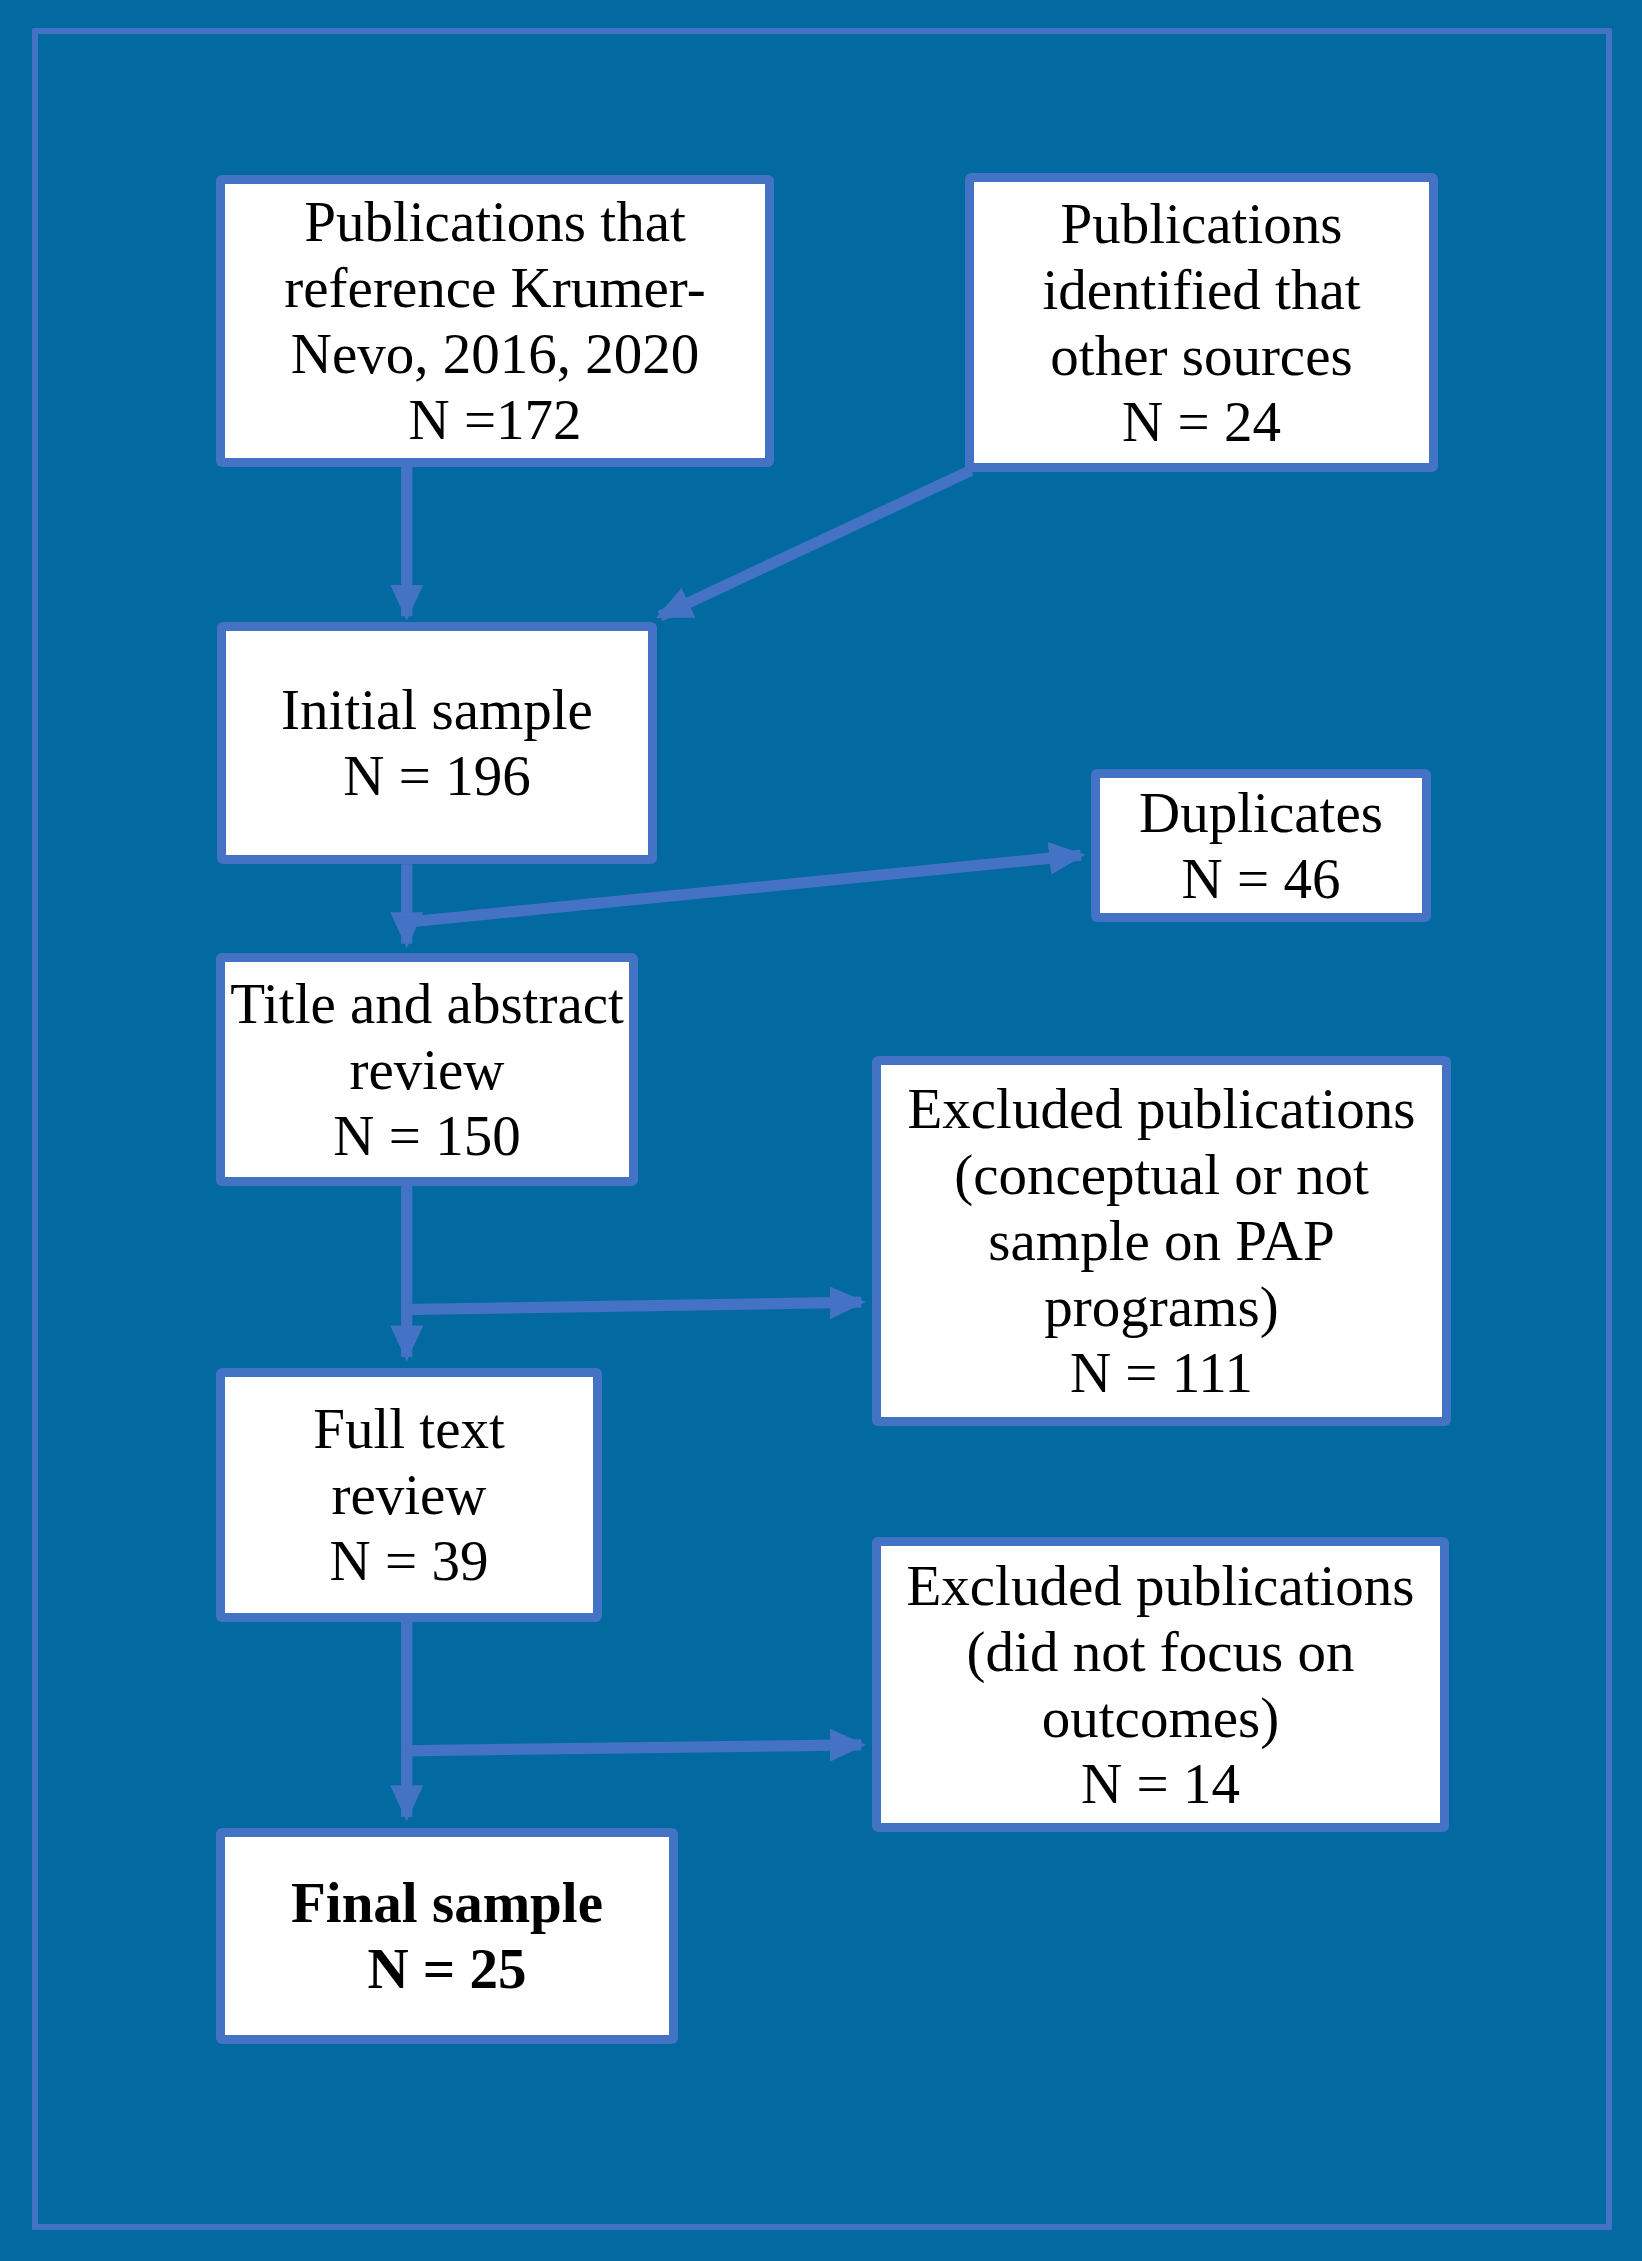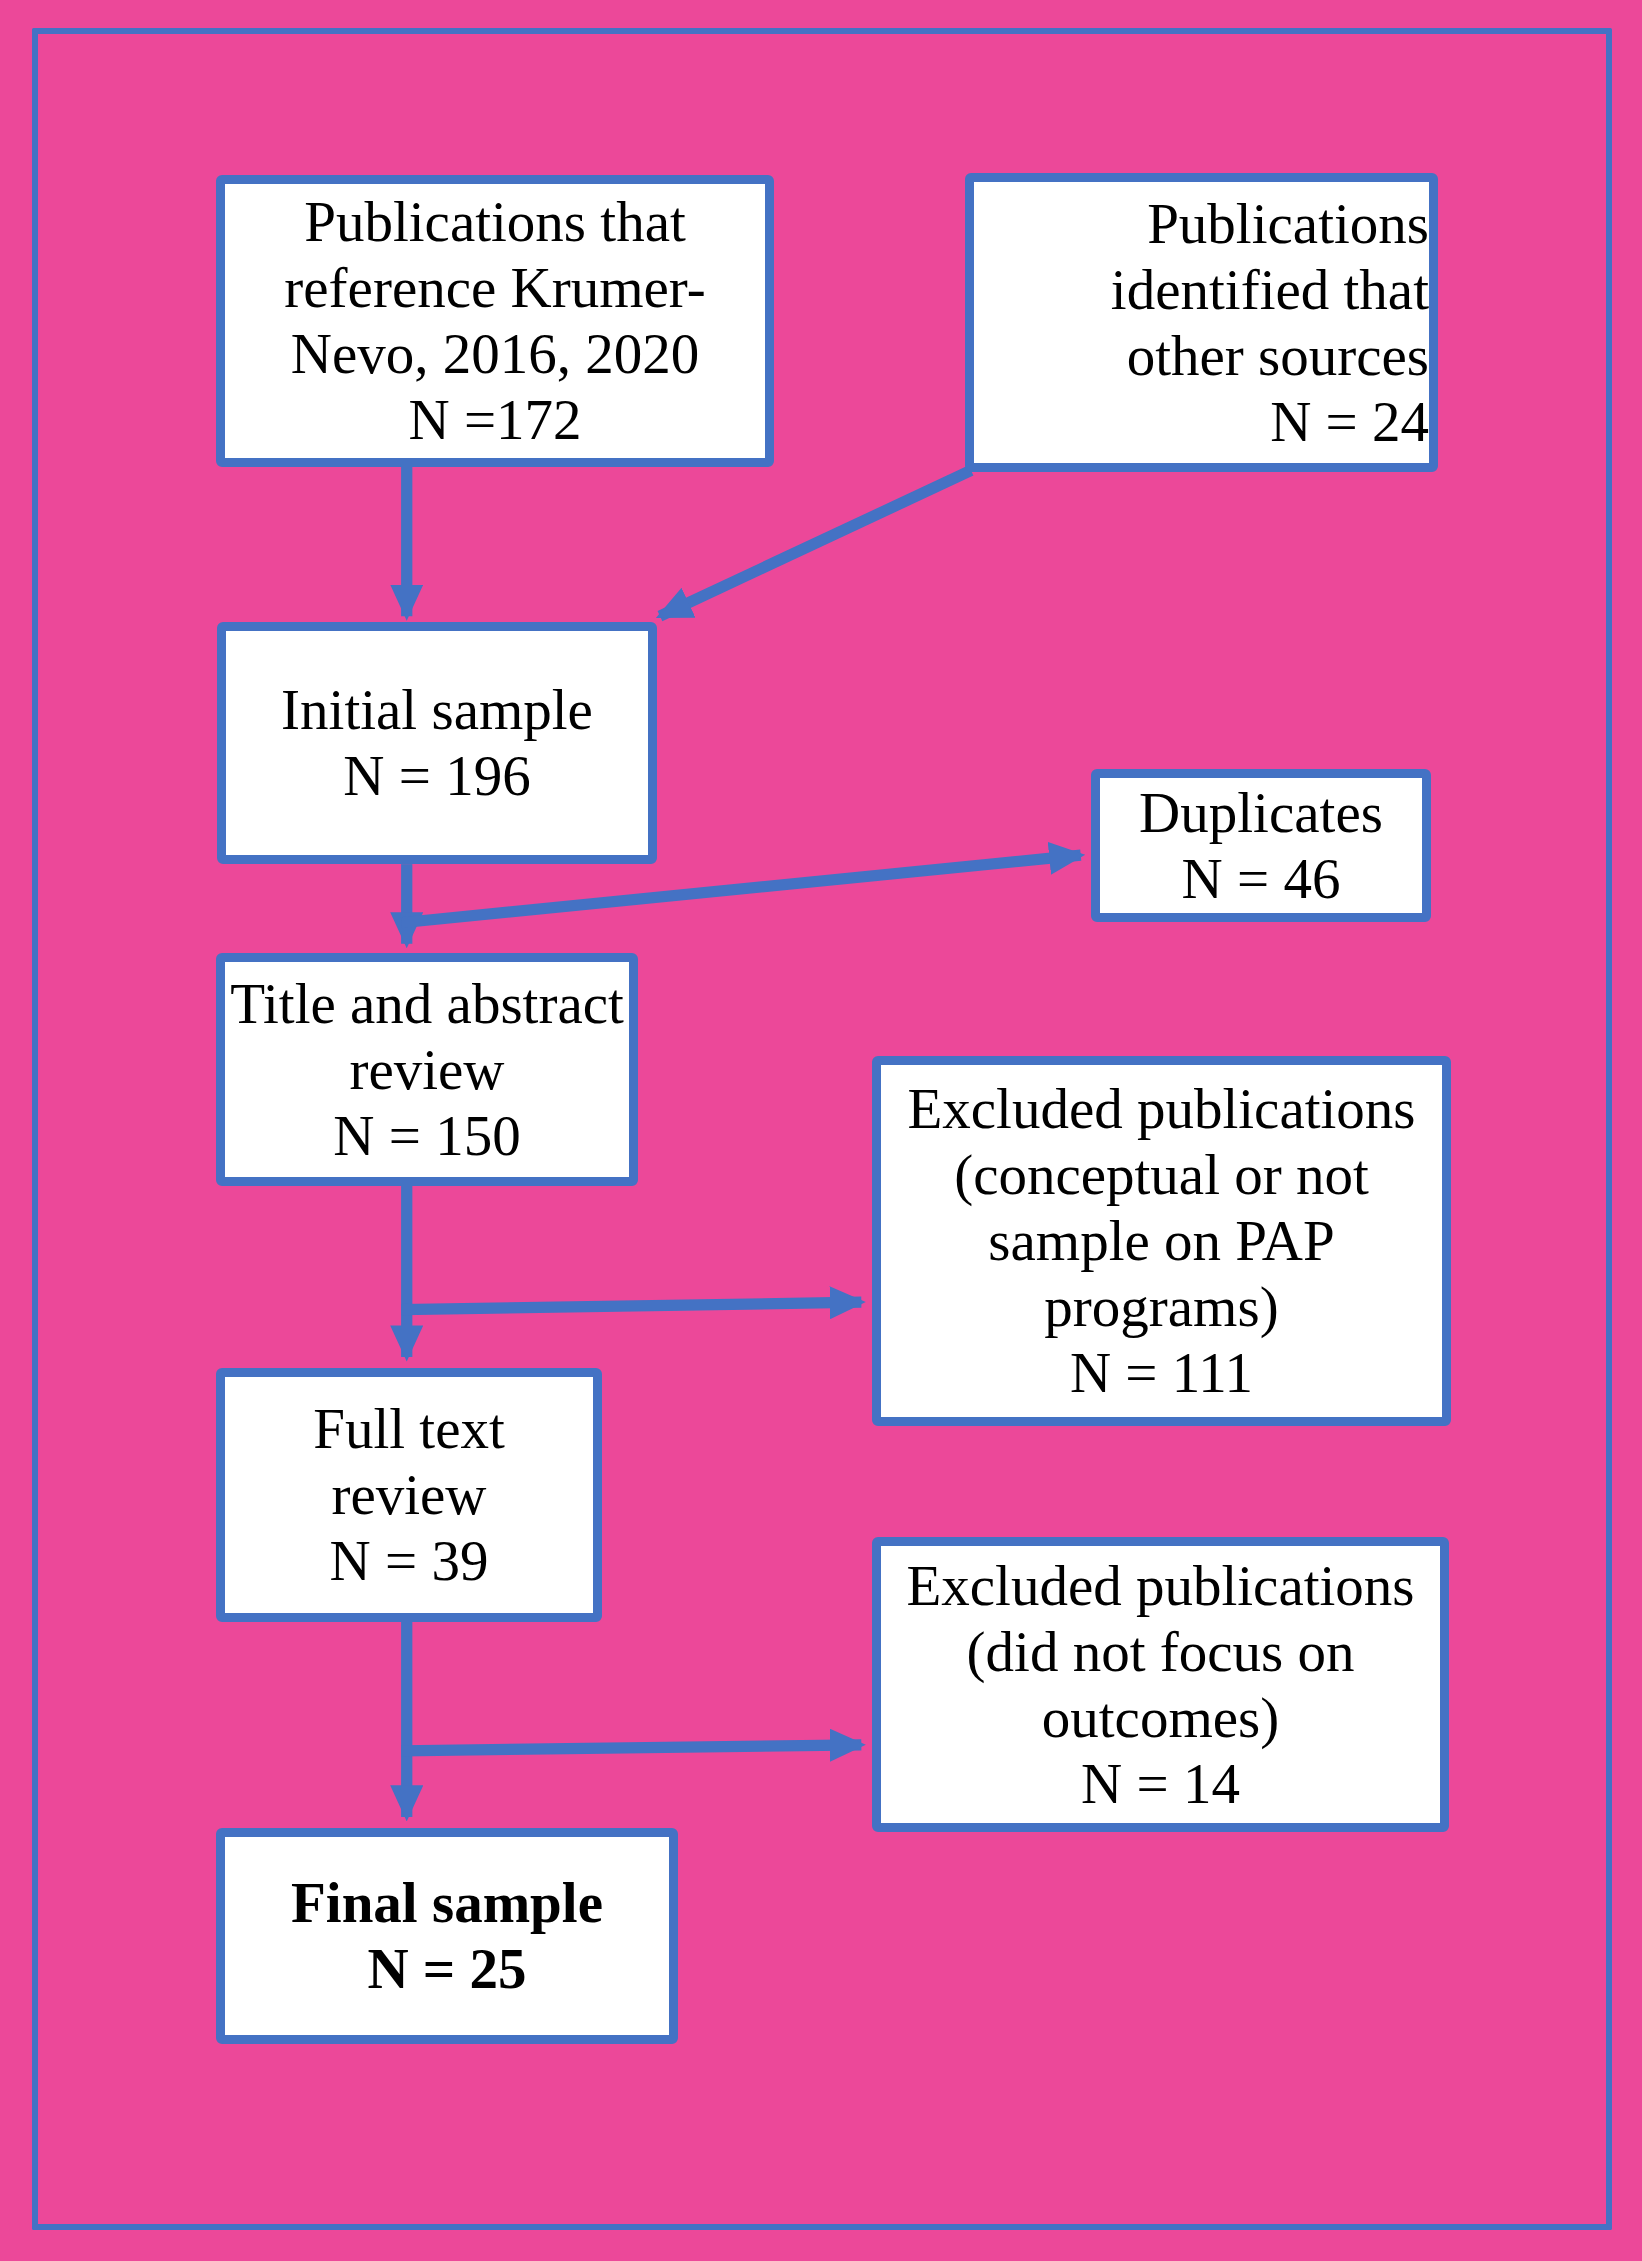--- a/index.html
+++ b/index.html
@@ -1,21 +1,21 @@
 <!DOCTYPE html>
 <html style="--accent: #4472C4;font-size:12px"><head>
 <meta charset="utf-8">
 <style>
   :root { --accent: #4472C4; }
   html, body { margin: 0; padding: 0; background: #ffffff; }
   .page {
     position: relative;
     width: 1643px;
     height: 2261px;
-    background: #ec4899;
+    background: #0369a1;
     font-family: "Liberation Serif", "DejaVu Serif", serif;
     color: #000000;
     overflow: hidden;
   }
   .outer-frame {
     position: absolute;
     left: 32px; top: 28px;
     width: 1568px; height: 2190px;
     border: 6.8px solid var(--accent);
     border-radius: 1.5px;
@@ -36,21 +36,21 @@
     justify-content: center;
     align-items: center;
     text-align: center;
     font-size: 57px;
     line-height: 66px;
   }
   .box .ln { white-space: nowrap; }
   .box.bold { font-weight: bold; }
 
   .b-source    { left: 216px;  top: 175px;  width: 558px; height: 292px; }
-  .b-other     { left: 965px; top: 173px;  width: 473px; height: 299px; align-items: flex-end; }
+  .b-other     { left: 965px; top: 173px;  width: 473px; height: 299px; }
   .b-initial   { left: 217px;  top: 622px;  width: 440px; height: 242px; }
   .b-dup       { left: 1091px; top: 769px; width: 340px; height: 153px; }
   .b-title     { left: 216px;  top: 953px; width: 422px; height: 233px; }
   .b-excl1     { left: 872px; top: 1056px; width: 579px; height: 370px; }
   .b-fulltext  { left: 216px;  top: 1368px; width: 386px; height: 254px; }
   .b-excl2     { left: 872px; top: 1537px; width: 577px; height: 295px; }
   .b-final     { left: 216px;  top: 1828px; width: 462px; height: 216px; }
 
   line { stroke: var(--accent); stroke-width: 15; }
 </style>

